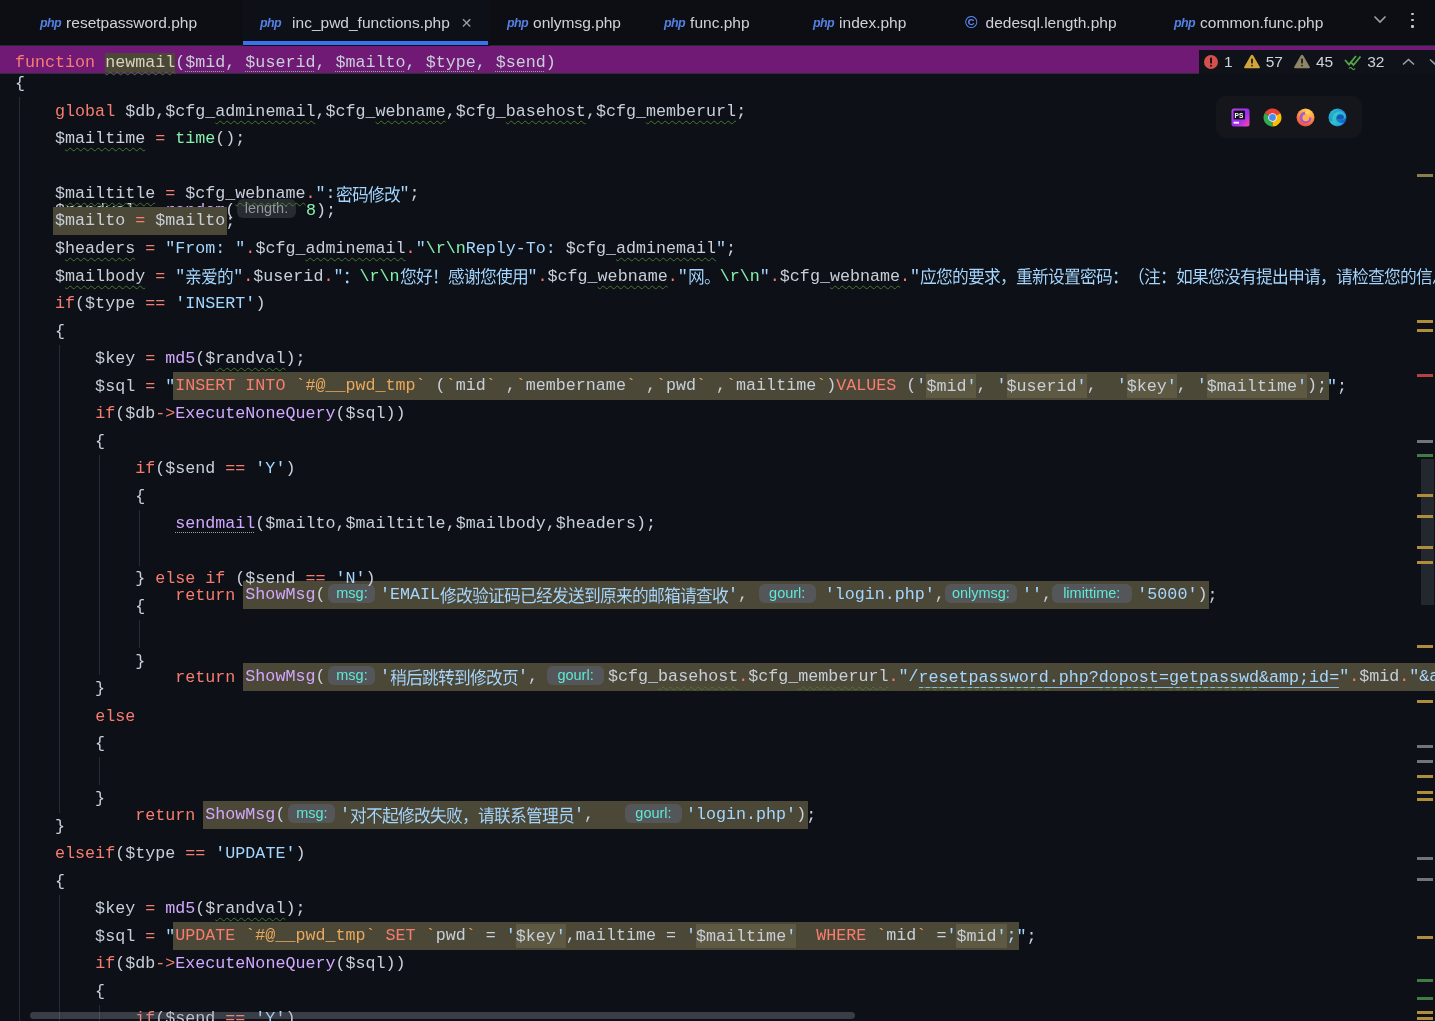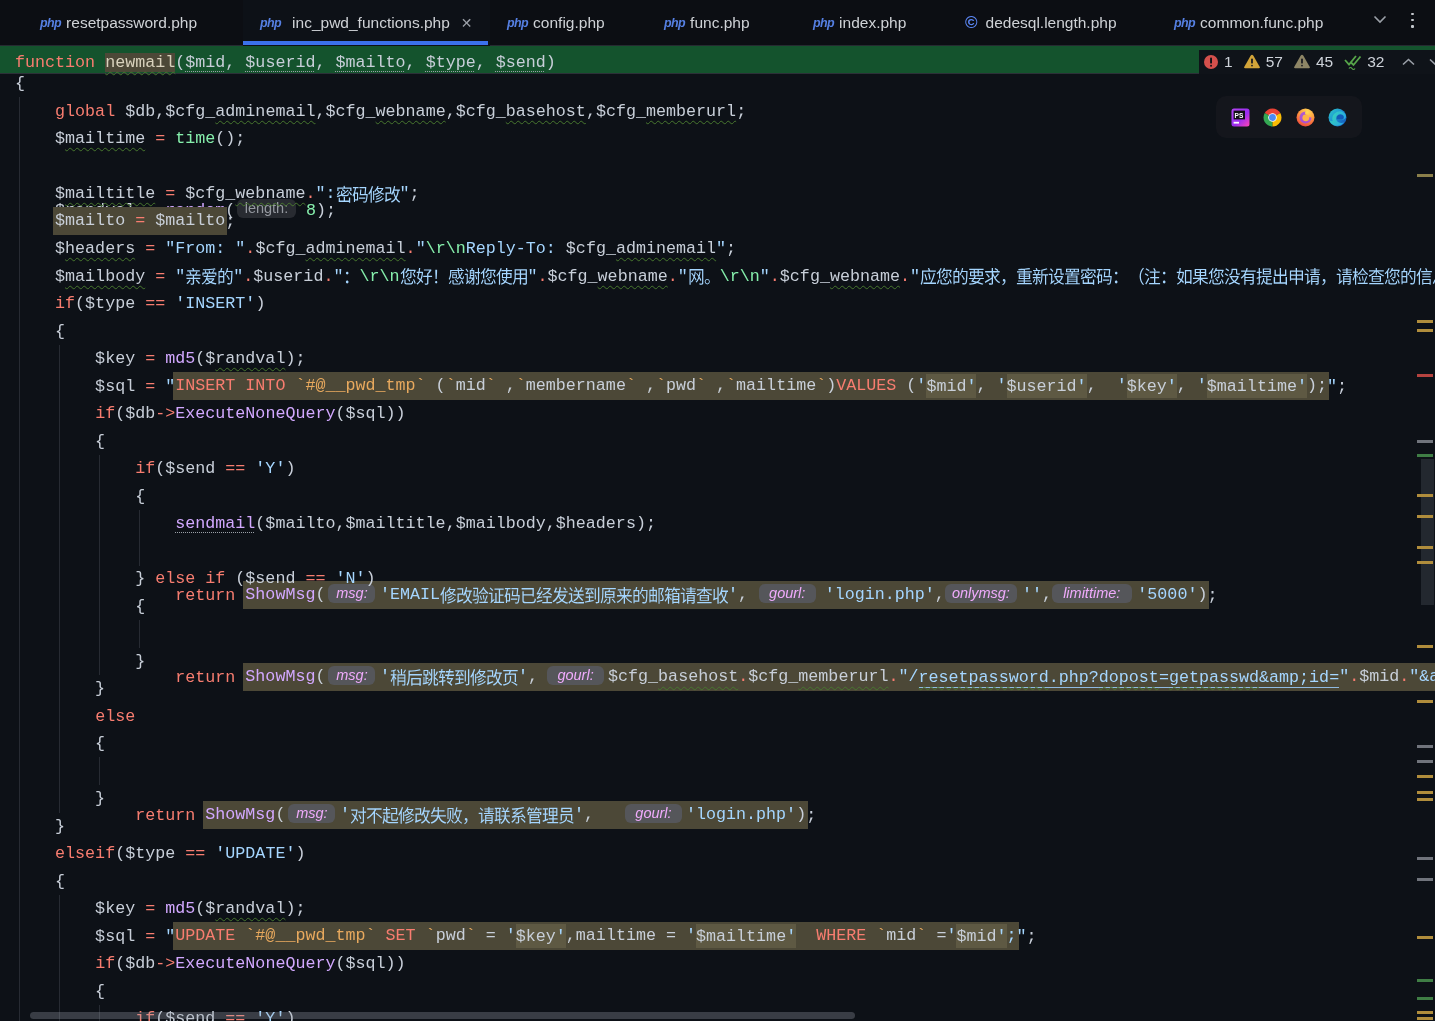--- a/index.html
+++ b/index.html
@@ -9,38 +9,38 @@
 #tabbar { position:absolute; left:0; top:0; width:1435px; height:46px; background:#0c0e13; border-bottom:1px solid #262a31; }
 .tab { position:absolute; top:0; height:45px; display:flex; align-items:center; }
 .phpi { font:italic bold 12.5px "Liberation Sans"; color:#557fe2; margin-right:5px; letter-spacing:-0.6px; }
 .tx { font:15.5px "Liberation Sans"; color:#cfd2d6; }
 #atab { position:absolute; left:243px; top:0; width:247px; height:46px; background:#0d1117; display:flex; align-items:center; padding-left:17px; }
 #atab .ul { position:absolute; left:0; bottom:1px; width:245px; height:4px; background:#3b71ec; }
 .x { color:#9ba0a8; font:14px "Liberation Sans"; margin-left:11px; }
 #morev { position:absolute; left:1373px; top:15px; color:#9ba0a8; }
 #kebab { position:absolute; left:1411px; top:12.5px; width:3px; }
 #kebab i { display:block; width:2.8px; height:2.8px; border-radius:1px; background:#c3c7cd; margin-bottom:3.4px; }
-#sticky { position:absolute; left:0; top:46px; width:1435px; height:28px; background:#14532d; border-bottom:1px solid #2c3038; z-index:5; }
+#sticky { position:absolute; left:0; top:46px; width:1435px; height:28px; background:#701a75; border-bottom:1px solid #2c3038; z-index:5; }
 #sticky .in { position:absolute; left:15px; top:3px; font:16.7px/27px "Liberation Mono"; white-space:pre; color:#c8cfd9; }
 .fn { color:#d9d2bd; background:#4c4837; text-decoration:underline wavy #47762e 1px; text-underline-offset:4px; }
 #code { position:absolute; left:15px; top:70.25px; font:16.7px/27.5px "Liberation Mono"; color:#c8cfd9; white-space:pre; z-index:2; }
 .ln { height:27.5px; }
 .k { color:#f87d70; }
 .p { color:#d2a8ff; }
 .b { color:#86efac; }
 .q { color:#a5d6ff; }
 .g { color:#e8a95e; }
 .hi { background:#4c4837; padding:4.3px 2px; margin:0 -2px; }
 .bx { background:#5e5943; padding:2.5px 0; }
 .wv { text-decoration:underline wavy #47762e 1px; text-underline-offset:4px; }
 .dt { text-decoration:underline dotted #9aa0a8 1px; text-underline-offset:4px; }
 .url { color:#a5d6ff; border-bottom:1px solid #8fb9e0; }
 .url.wv { text-decoration:underline wavy #47762e 1px; text-underline-offset:4px; }
 .chip { display:inline-block; font:14.5px/19px "Liberation Sans"; color:#9599a0; background:#282b31; border-radius:6px; text-align:center; vertical-align:1.5px;margin-top:46px; }
-.hi .chip { background:#55565a; color:#f0abfc;font-style:italic; }
+.hi .chip { background:#55565a; color:#5eead4; }
 .gd { position:absolute; width:1px; background:#272b33; z-index:1; }
 .mk { position:absolute; left:1417px; width:16px; height:3px; z-index:6; }
 #vthumb { position:absolute; left:1421px; top:459px; width:13px; height:146px; background:rgba(150,156,166,0.17); z-index:5; }
 #hbar { position:absolute; left:30px; top:1012px; width:825px; height:7px; background:rgba(160,166,175,0.30); border-radius:4px; z-index:7; }
 #widget { position:absolute; left:1199px; top:50px; height:24px; display:flex; align-items:center; z-index:6; background:#0f1319; padding:0 4px; }
 #widget .num { font:15.5px "Liberation Sans"; color:#ced3da; margin:0 10px 0 5px; }
 #browsers { position:absolute; left:1216px; top:96px; width:146px; height:42px; background:#14161c; border-radius:10px; display:flex; align-items:center; justify-content:space-around; padding:0 8px; z-index:6; }
 </style></head>
 <body>
 <svg id="defs">
@@ -113,21 +113,21 @@
       <path id="g65" d="M4.2 -8.8C4.9 -8.8 5.5 -9.4 5.5 -10.2C5.5 -11 4.9 -11.6 4.2 -11.6C3.5 -11.6 2.9 -11 2.9 -10.2C2.9 -9.4 3.5 -8.8 4.2 -8.8ZM4.2 0.1C4.9 0.1 5.5 -0.5 5.5 -1.3C5.5 -2.1 4.9 -2.7 4.2 -2.7C3.5 -2.7 2.9 -2.1 2.9 -1.3C2.9 -0.5 3.5 0.1 4.2 0.1Z"></path>
     </defs>
   </svg>
 <div id="tabbar">
 <div class="tab" style="left:40px">
       <span class="phpi">php</span>
       <span class="tx">resetpassword.php</span>
     </div>
     <div class="tab" style="left:507px">
       <span class="phpi">php</span>
-      <span class="tx">config.php</span>
+      <span class="tx">onlymsg.php</span>
     </div>
     <div class="tab" style="left:664px">
       <span class="phpi">php</span>
       <span class="tx">func.php</span>
     </div>
     <div class="tab" style="left:813px">
       <span class="phpi">php</span>
       <span class="tx">index.php</span>
     </div>
     <div class="tab" style="left:1174px">

